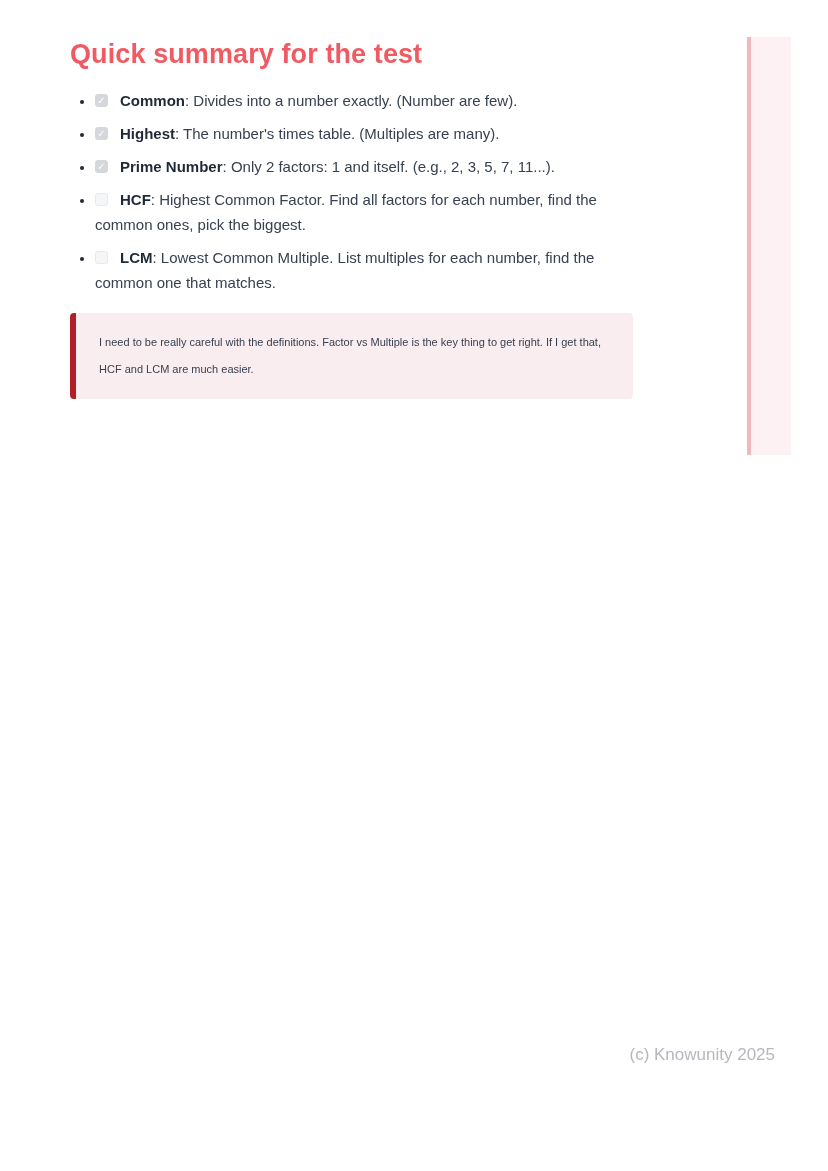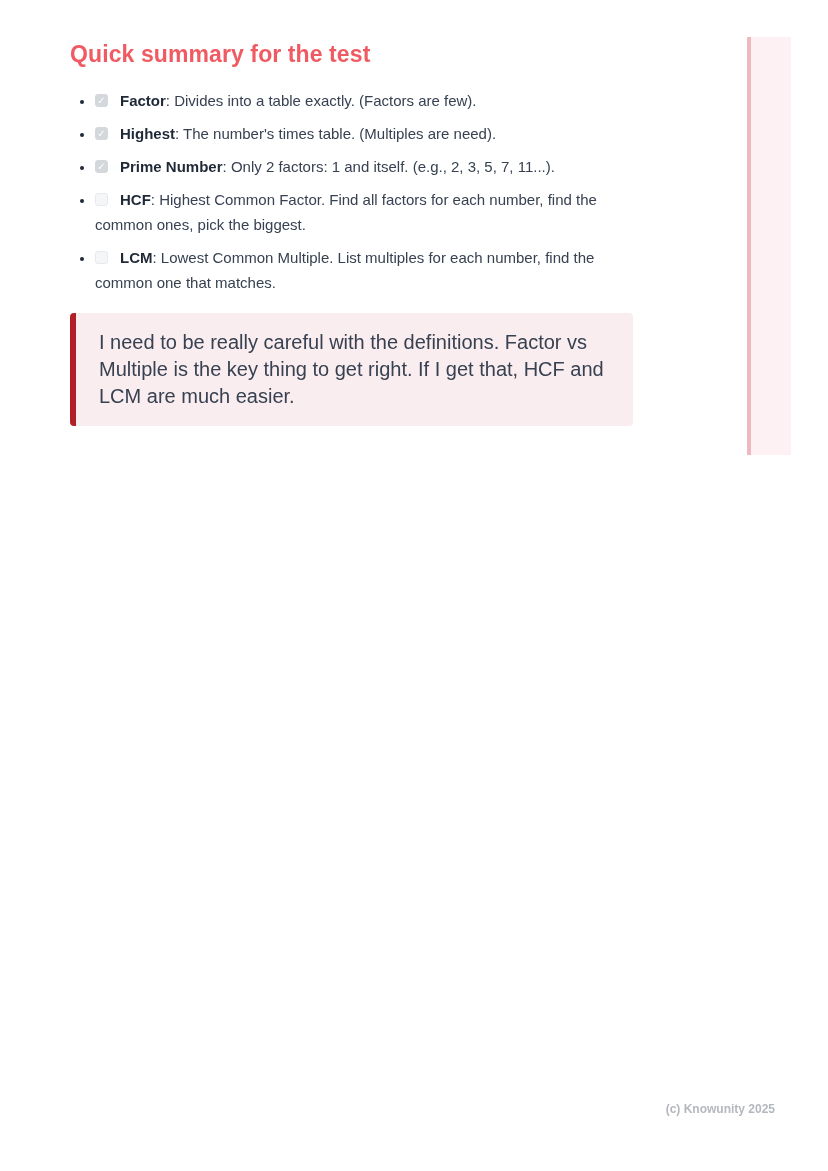--- a/index.html
+++ b/index.html
@@ -11,21 +11,21 @@
     font-family: "Liberation Sans", "DejaVu Sans", sans-serif;
     overflow: hidden;
   }
   .content {
     position: absolute;
     left: 70px;
     top: 40px;
     width: 563px;
   }
   h1.page-title {
-    font-size: 23px;
+    font-size: 27px;
     line-height: 28px;
     font-weight: 700;
     color: var(--heading-text, #f05a62);
     letter-spacing: 0.1px;
   }
   ul.summary-list {
     margin-top: 20px;
     padding-left: 25px;
     list-style: disc outside;
   }
@@ -68,56 +68,55 @@
     font-weight: 700;
     color: var(--term-text, #1f2937);
   }
   .callout {
     margin-top: 18px;
     width: 563px;
     background: var(--callout-bg, #faedef);
     border-left: 6px solid var(--callout-border, #b22027);
     border-radius: 4px;
     padding: 16px 24px 16px 23px;
-    font-size: 20px;
+    font-size: 11px;
     line-height: 27px;
     color: var(--body-text, #374151);
   }
   .side-panel {
     position: absolute;
     left: 747px;
     top: 37px;
     width: 44px;
     height: 418px;
     background: var(--panel-bg, #fdf1f3);
     border-left: 4px solid var(--panel-edge, #efb7be);
     border-radius: 1px;
   }
   .footer-credit {
     position: absolute;
-    top: 1103px;
+    top: 1048px;
     right: 53px;
-    font-size: 12px;
+    font-size: 17px;
     line-height: 13px;
     color: var(--footer-text, #b4b8be);
-    font-weight: bold;
   }
 </style>
 </head>
 <body>
 
 <div class="content">
   <h1 class="page-title">Quick summary for the test</h1>
 
   <ul class="summary-list">
     <li>
-      <span class="checkbox checked"></span><span class="term">Factor</span><span class="desc">: Divides into a table exactly. (Factors are few).</span>
+      <span class="checkbox checked"></span><span class="term">Common</span><span class="desc">: Divides into a number exactly. (Number are few).</span>
     </li>
     <li>
-      <span class="checkbox checked"></span><span class="term">Highest</span><span class="desc">: The number's times table. (Multiples are need).</span>
+      <span class="checkbox checked"></span><span class="term">Highest</span><span class="desc">: The number's times table. (Multiples are many).</span>
     </li>
     <li>
       <span class="checkbox checked"></span><span class="term">Prime Number</span><span class="desc">: Only 2 factors: 1 and itself. (e.g., 2, 3, 5, 7, 11...).</span>
     </li>
     <li>
       <span class="checkbox"></span><span class="term">HCF</span><span class="desc">: Highest Common Factor. Find all factors for each number, find the common ones, pick the biggest.</span>
     </li>
     <li>
       <span class="checkbox"></span><span class="term">LCM</span><span class="desc">: Lowest Common Multiple. List multiples for each number, find the common one that matches.</span>
     </li>

